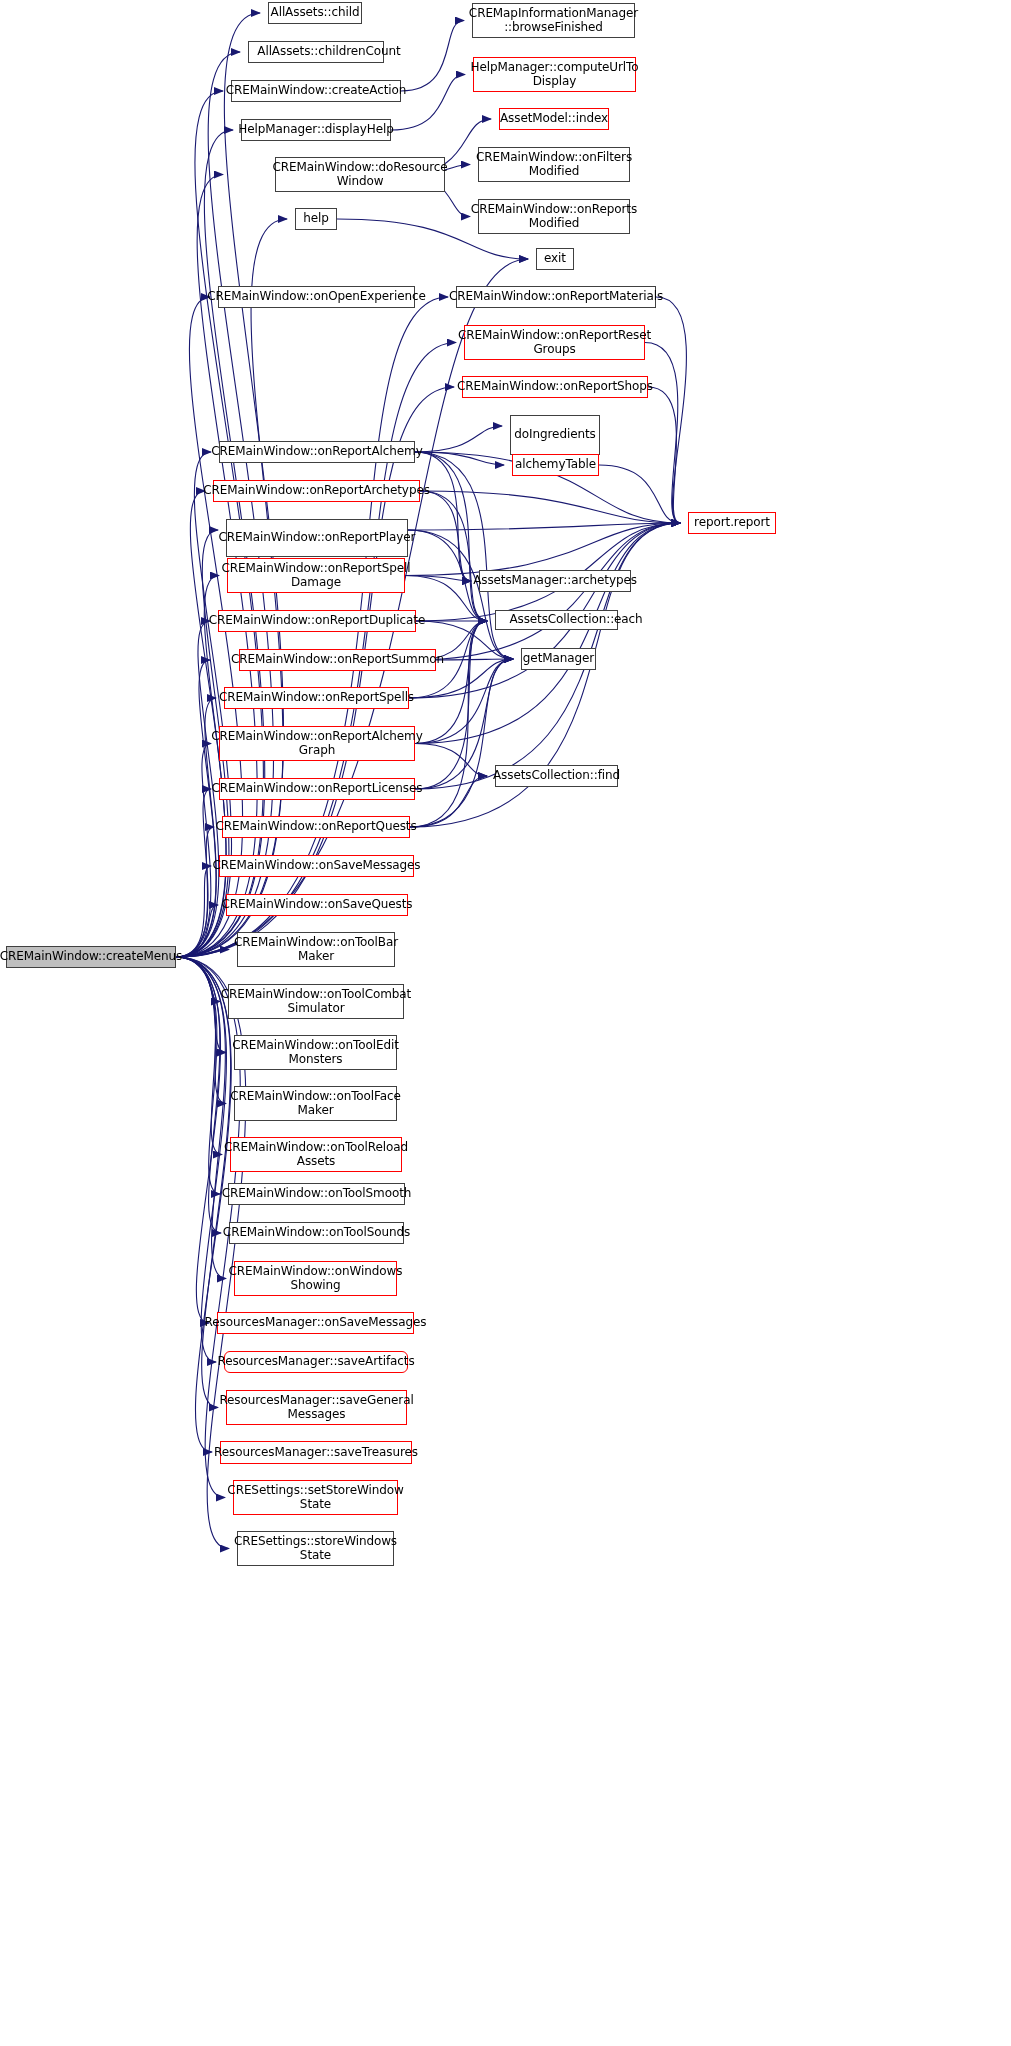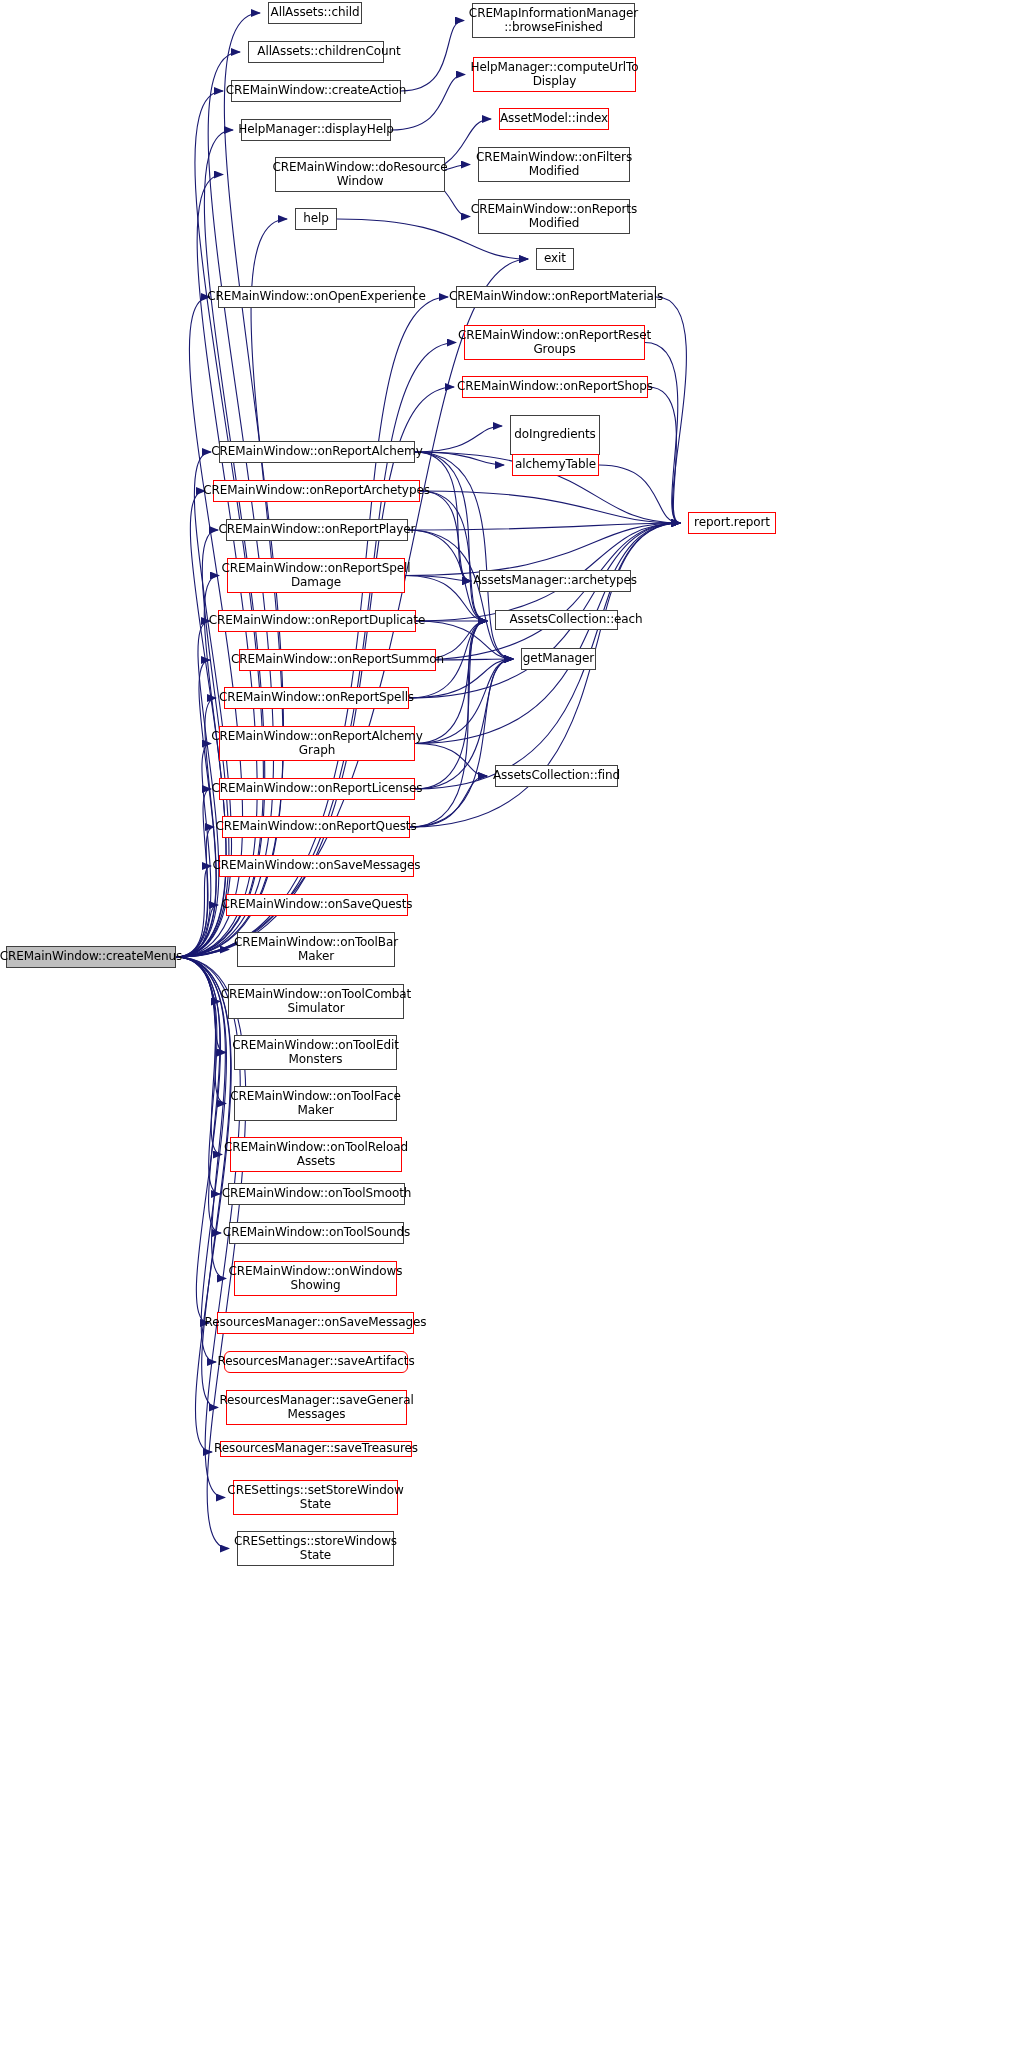--- a/index.html
+++ b/index.html
@@ -125,21 +125,21 @@
       <div class="node" style="left: 268px; top: 2px; width: 94px; height: 22px;">AllAssets::child</div>
       <div class="node" style="left: 248px; top: 41px; width: 136px; height: 22px; padding-left: 29px;">AllAssets::childrenCount</div>
       <div class="node" style="left: 231px; top: 80px; width: 170px; height: 22px;">CREMainWindow::createAction</div>
       <div class="node" style="left: 241px; top: 119px; width: 150px; height: 22px;">HelpManager::displayHelp</div>
       <div class="node" style="left: 231px; top: 157px; width: 170px; height: 35px; margin-left: 44px;">CREMainWindow::doResource
 Window</div>
       <div class="node" style="left: 295px; top: 208px; width: 42px; height: 22px;">help</div>
       <div class="node" style="left: 218px; top: 286px; width: 197px; height: 22px;">CREMainWindow::onOpenExperience</div>
       <div class="node" style="left: 219px; top: 441px; width: 196px; height: 22px;">CREMainWindow::onReportAlchemy</div>
       <div class="node red" style="left: 213px; top: 480px; width: 207px; height: 22px;">CREMainWindow::onReportArchetypes</div>
-      <div class="node" style="left: 226px; top: 519px; width: 182px; height: 22px;">CREMainWindow::onReportPlayer</div>
+      <div class="node" style="left: 226px; top: 519px; width: 182px; height: 38px;">CREMainWindow::onReportPlayer</div>
       <div class="node red" style="left: 227px; top: 558px; width: 178px; height: 35px;">CREMainWindow::onReportSpell
 Damage</div>
       <div class="node red" style="left: 218px; top: 610px; width: 198px; height: 22px;">CREMainWindow::onReportDuplicate</div>
       <div class="node red" style="left: 218px; top: 649px; width: 197px; height: 22px; margin-left: 21px;">CREMainWindow::onReportSummon</div>
       <div class="node red" style="left: 224px; top: 687px; width: 185px; height: 22px;">CREMainWindow::onReportSpells</div>
       <div class="node red" style="left: 219px; top: 726px; width: 196px; height: 35px;">CREMainWindow::onReportAlchemy
 Graph</div>
       <div class="node red" style="left: 219px; top: 778px; width: 196px; height: 22px;">CREMainWindow::onReportLicenses</div>
       <div class="node red" style="left: 222px; top: 816px; width: 188px; height: 22px;">CREMainWindow::onReportQuests</div>
       <div class="node red" style="left: 219px; top: 855px; width: 195px; height: 22px;">CREMainWindow::onSaveMessages</div>
@@ -155,21 +155,21 @@
       <div class="node red" style="left: 230px; top: 1137px; width: 172px; height: 35px;">CREMainWindow::onToolReload
 Assets</div>
       <div class="node" style="left: 228px; top: 1183px; width: 177px; height: 22px;">CREMainWindow::onToolSmooth</div>
       <div class="node" style="left: 229px; top: 1222px; width: 175px; height: 22px;">CREMainWindow::onToolSounds</div>
       <div class="node red" style="left: 234px; top: 1261px; width: 163px; height: 35px;">CREMainWindow::onWindows
 Showing</div>
       <div class="node red" style="left: 217px; top: 1312px; width: 197px; height: 22px;">ResourcesManager::onSaveMessages</div>
       <div class="node red" style="left: 224px; top: 1351px; width: 184px; height: 22px; border-radius: 6px;">ResourcesManager::saveArtifacts</div>
       <div class="node red" style="left: 226px; top: 1390px; width: 181px; height: 35px;">ResourcesManager::saveGeneral
 Messages</div>
-      <div class="node red" style="left: 220px; top: 1441px; width: 192px; height: 16px;">ResourcesManager::saveTreasures</div>
+      <div class="node red" style="left: 220px; top: 1441px; width: 192px; height: 23px;">ResourcesManager::saveTreasures</div>
       <div class="node red" style="left: 233px; top: 1480px; width: 165px; height: 35px;">CRESettings::setStoreWindow
 State</div>
       <div class="node" style="left: 237px; top: 1531px; width: 157px; height: 35px;">CRESettings::storeWindows
 State</div>
       <div class="node" style="left: 472px; top: 3px; width: 163px; height: 35px;">CREMapInformationManager
 ::browseFinished</div>
       <div class="node red" style="left: 473px; top: 57px; width: 163px; height: 35px;">HelpManager::computeUrlTo
 Display</div>
       <div class="node red" style="left: 499px; top: 108px; width: 110px; height: 22px;">AssetModel::index</div>
       <div class="node" style="left: 478px; top: 147px; width: 152px; height: 35px;">CREMainWindow::onFilters

